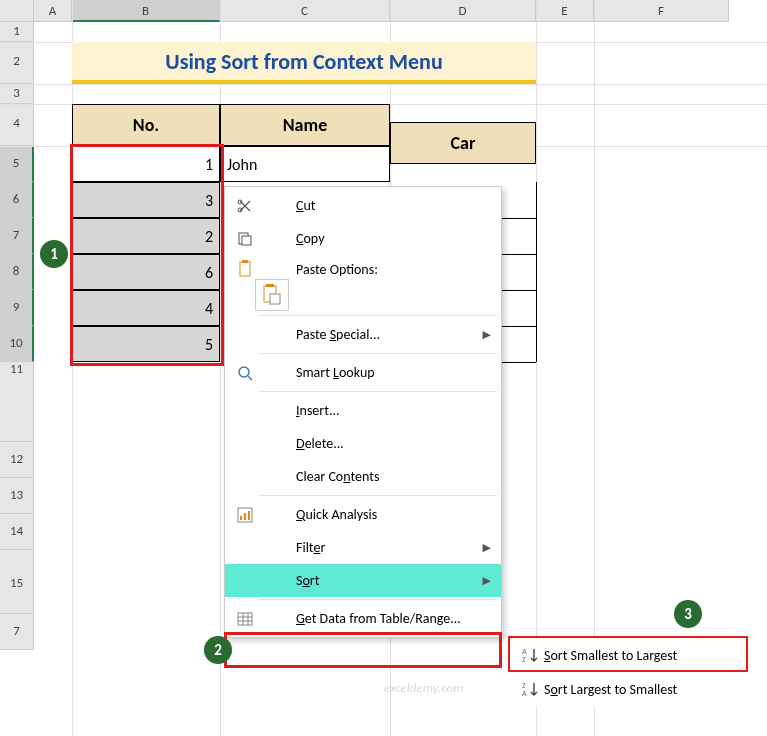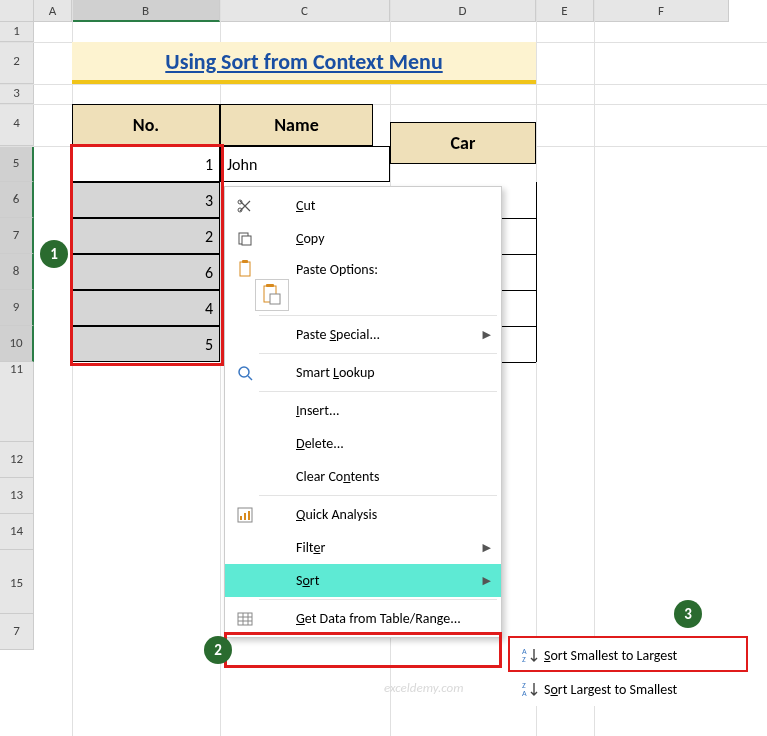--- a/index.html
+++ b/index.html
@@ -54,21 +54,21 @@
   border-right:1px solid #ccc; border-bottom:1px solid #ccc;
 }
 .title-cell {
   position: absolute;
   background: #fdf3d0;
   border-bottom: 4px solid #f0c419;
   color: #1a4fa3;
   font-weight: 700;
   font-size: 22px;
   text-align: center;
-  display:flex; align-items:center; justify-content:center;text-decoration:underline;
+  display:flex; align-items:center; justify-content:center;
 }
 .hdr-cell {
   position: absolute;
   background: #efe0b9;
   border: 1px solid #000;
   font-weight: 700;
   font-size: 18px;
   display:flex; align-items:center; justify-content:center;
 }
 .data-cell {
@@ -196,21 +196,21 @@
   <div class="gridline-v" style="left:536px"></div>
   <div class="gridline-v" style="left:594px"></div>
   <div class="gridline-h" style="top:42px"></div>
   <div class="gridline-h" style="top:84px"></div>
   <div class="gridline-h" style="top:104px"></div>
   <div class="gridline-h" style="top:146px"></div>
 
   <div class="title-cell" style="top:42px; left:72px; width:464px; height:42px">Using Sort from Context Menu</div>
 
   <div class="hdr-cell" style="top:104px; left:72px; width:148px; height:42px">No.</div>
-  <div class="hdr-cell" style="top:104px; left:220px; width:153px; height:42px">Name</div>
+  <div class="hdr-cell" style="top:104px; left:220px; width:170px; height:42px">Name</div>
   <div class="hdr-cell" style="top:122px; left:390px; width:146px; height:42px">Car</div>
 
   <div class="data-cell num" style="top:146px; left:72px; width:148px; height:36px; background:#fff">1</div>
   <div class="data-cell" style="top:146px; left:220px; width:170px; height:36px">John</div>
 
   <div class="data-cell num sel-cell" style="top:182px; left:72px; width:148px; height:36px">3</div>
   <div class="data-cell num sel-cell" style="top:218px; left:72px; width:148px; height:36px">2</div>
   <div class="data-cell num sel-cell" style="top:254px; left:72px; width:148px; height:36px">6</div>
   <div class="data-cell num sel-cell" style="top:290px; left:72px; width:148px; height:36px">4</div>
   <div class="data-cell num sel-cell" style="top:326px; left:72px; width:148px; height:36px">5</div>

